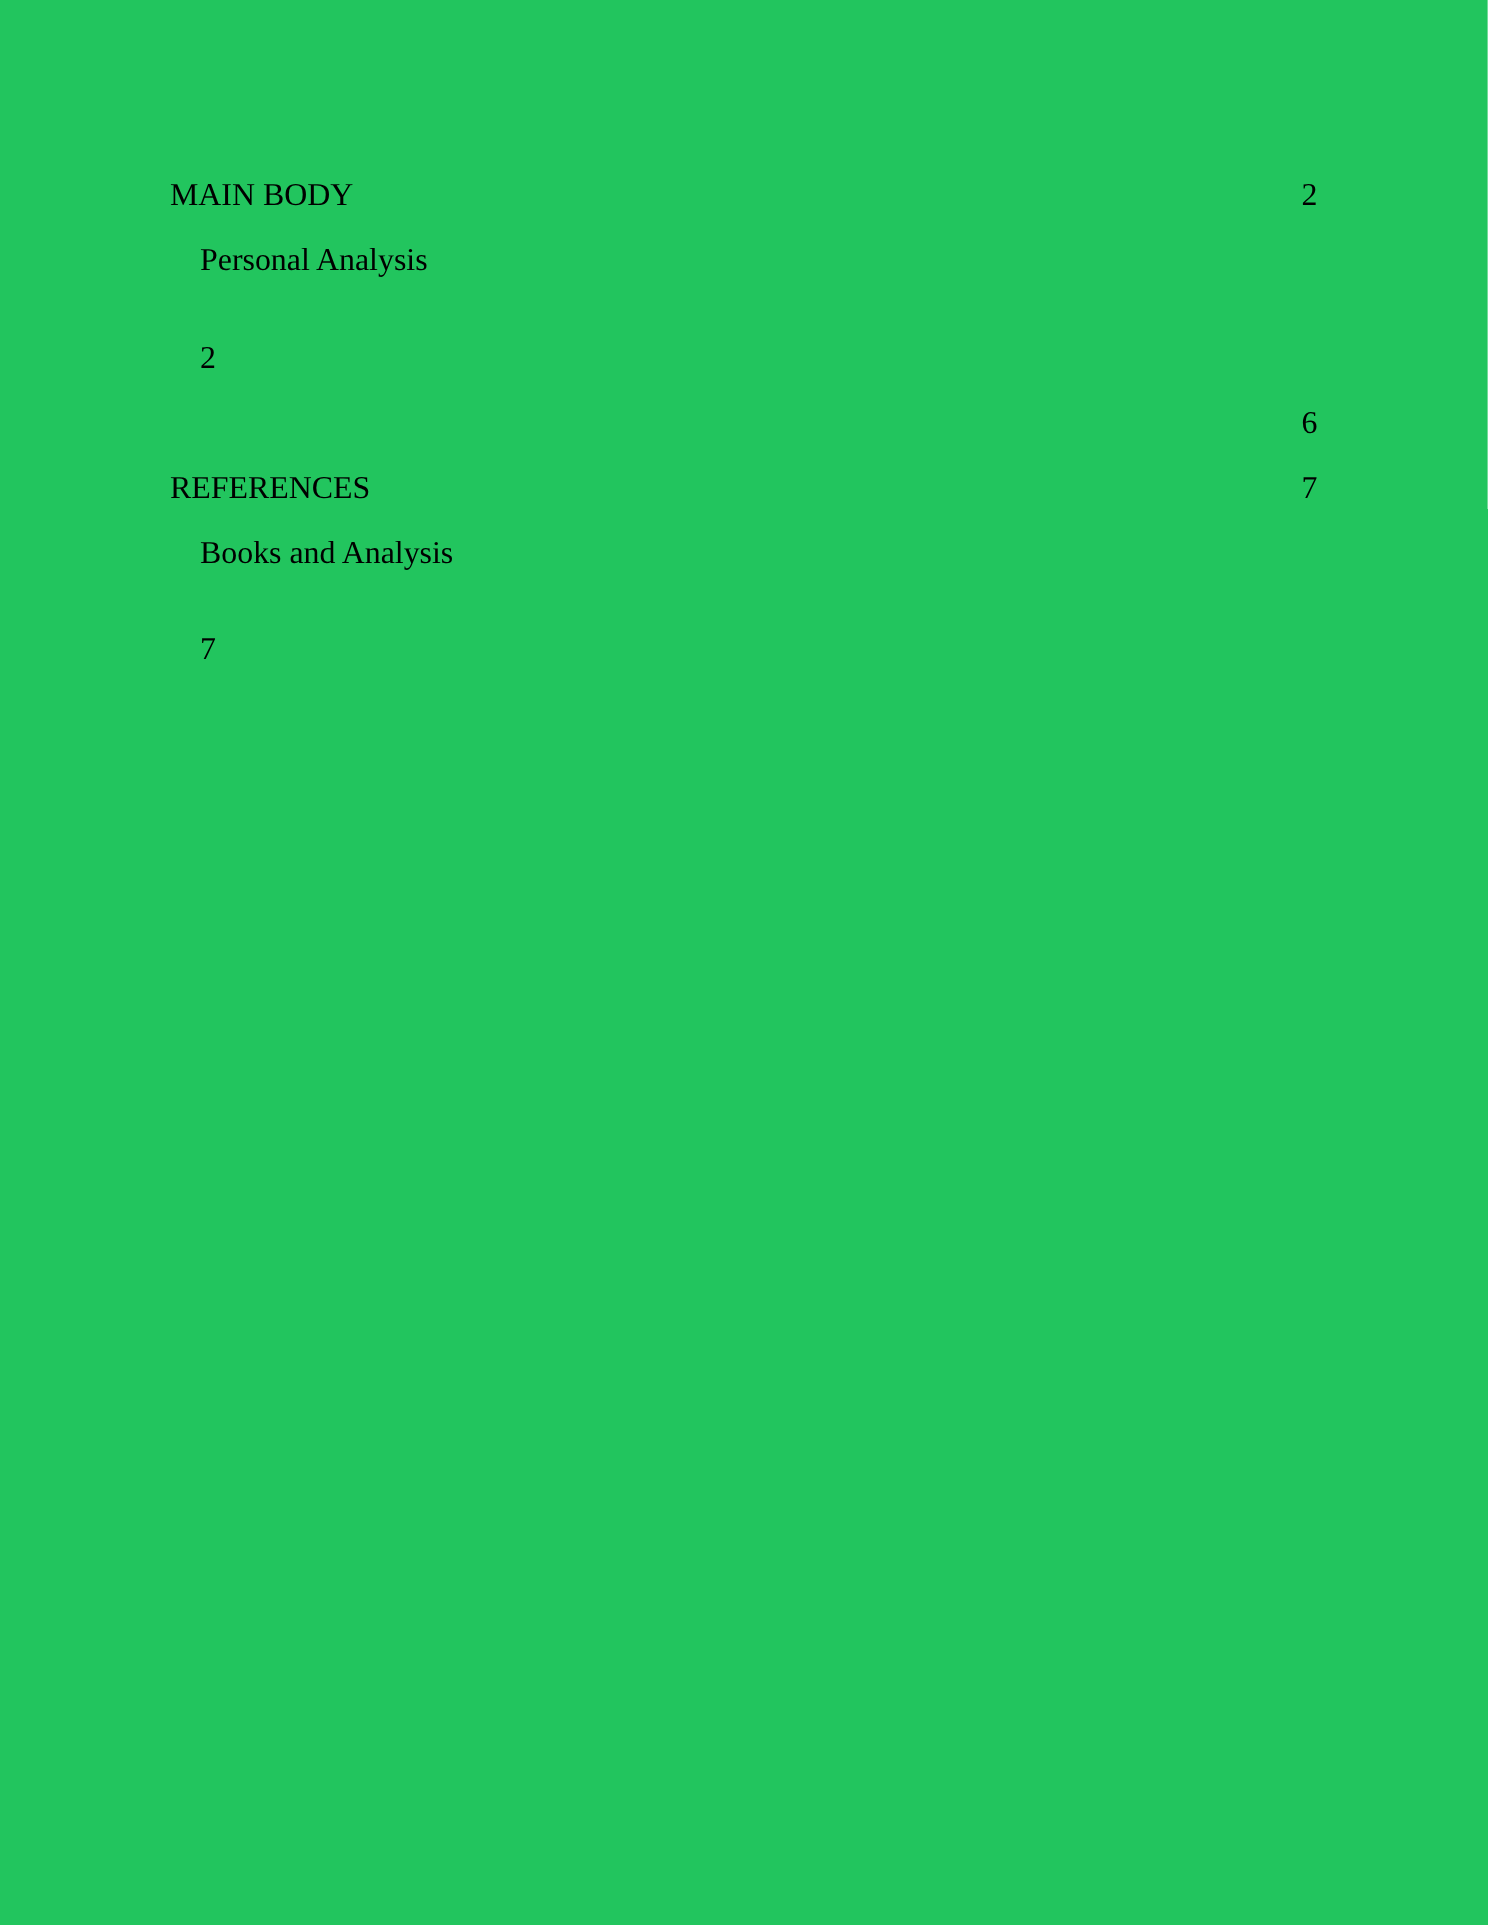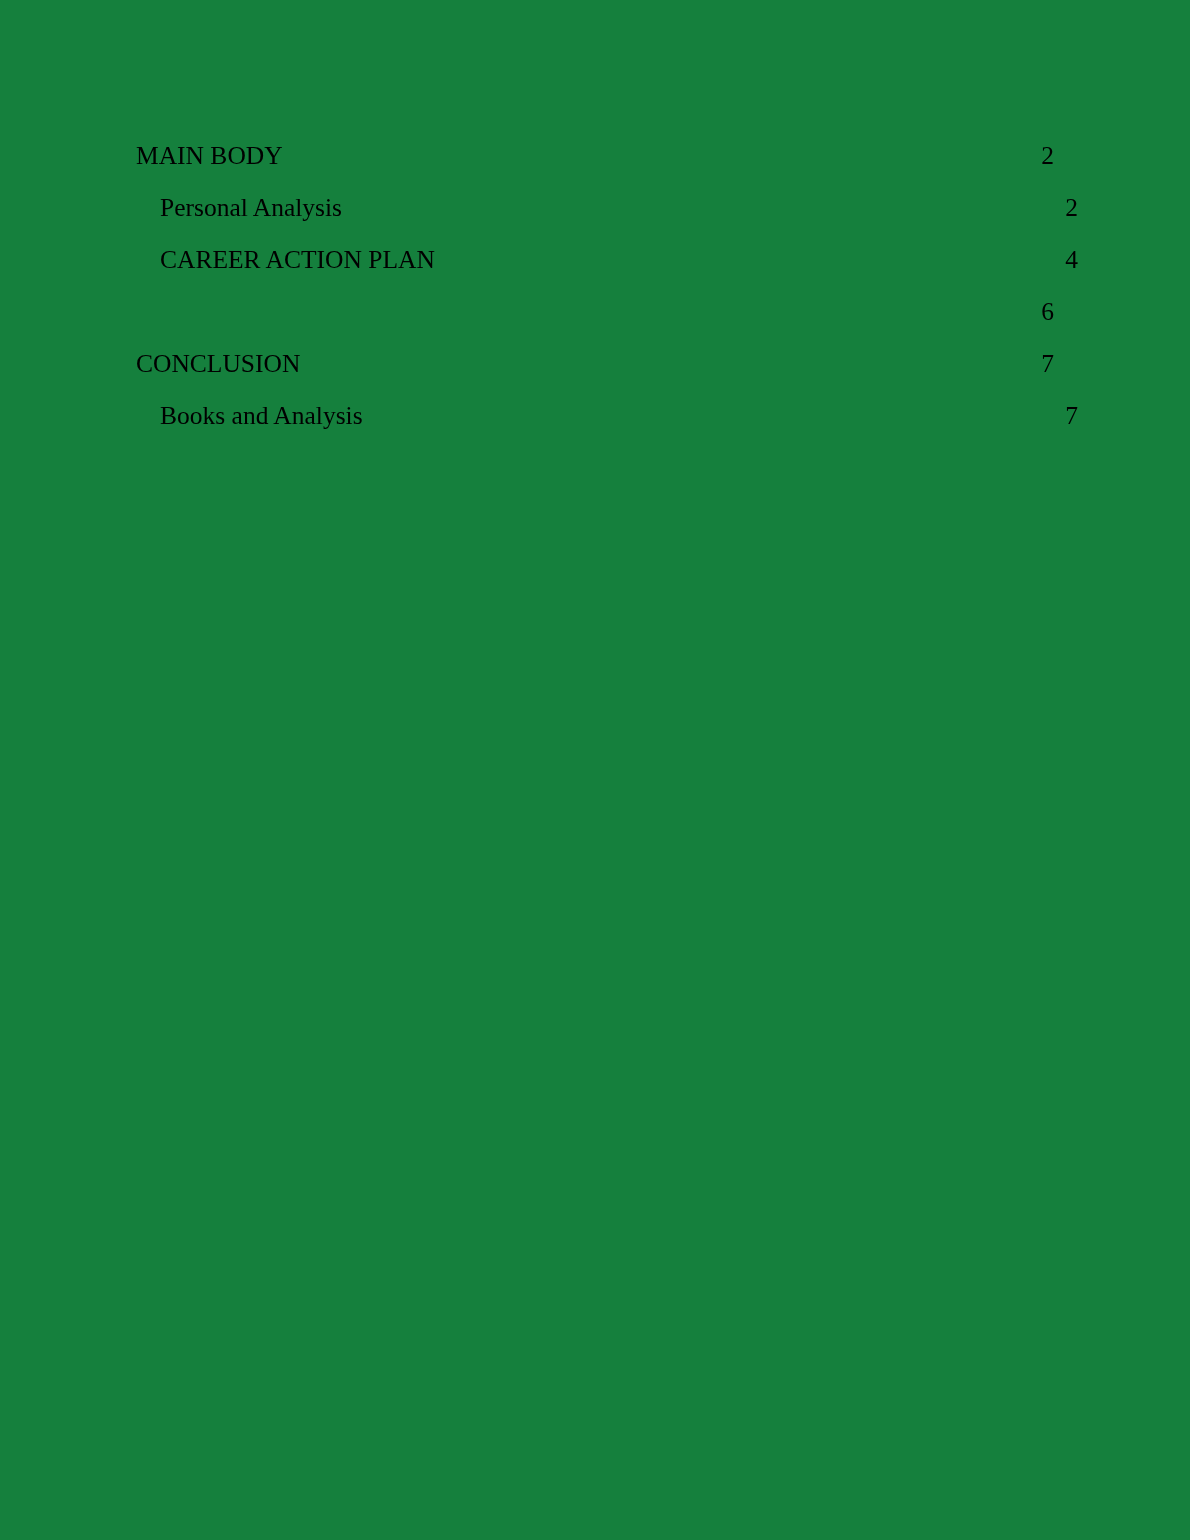--- a/index.html
+++ b/index.html
@@ -14,38 +14,39 @@
     color: #000000;
     position: relative;
     overflow: hidden;
   }
   .page {
     position: absolute;
     top: 0;
     left: 0;
     width: 1190px;
     height: 1540px;
-    background: #15803d;
+    background: #22c55e;
   }
   .toc {
     position: absolute;
     left: 136px;
     top: 130px;
     width: 918px;
   }
   .toc-entry {
     display: flex;
     align-items: baseline;
     width: 100%;
     font-size: 25.5px;
     line-height: 52px;
     white-space: nowrap;
   }
   .toc-entry.level-2 {
     padding-left: 24px;
+    flex-direction: column;
   }
   .toc-title {
     flex: 0 0 auto;
   }
   .toc-leader {
     flex: 1 1 auto;
     overflow: hidden;
     position: relative;
     height: 1em;
     margin: 0 0px;
@@ -75,33 +76,28 @@
       <span class="toc-leader"></span>
       <span class="toc-page">2</span>
     </div>
 
     <div class="toc-entry level-2">
       <span class="toc-title">Personal Analysis</span>
       <span class="toc-leader"></span>
       <span class="toc-page">2</span>
     </div>
 
-    <div class="toc-entry level-2">
-      <span class="toc-title">CAREER ACTION PLAN</span>
-      <span class="toc-leader"></span>
-      <span class="toc-page">4</span>
-    </div>
 
     <div class="toc-entry level-1">
       <span class="toc-leader"></span>
       <span class="toc-page">6</span>
     </div>
 
     <div class="toc-entry level-1">
-      <span class="toc-title">CONCLUSION</span>
+      <span class="toc-title">REFERENCES</span>
       <span class="toc-leader"></span>
       <span class="toc-page">7</span>
     </div>
 
     <div class="toc-entry level-2">
       <span class="toc-title">Books and Analysis</span>
       <span class="toc-leader"></span>
       <span class="toc-page">7</span>
     </div>
 

